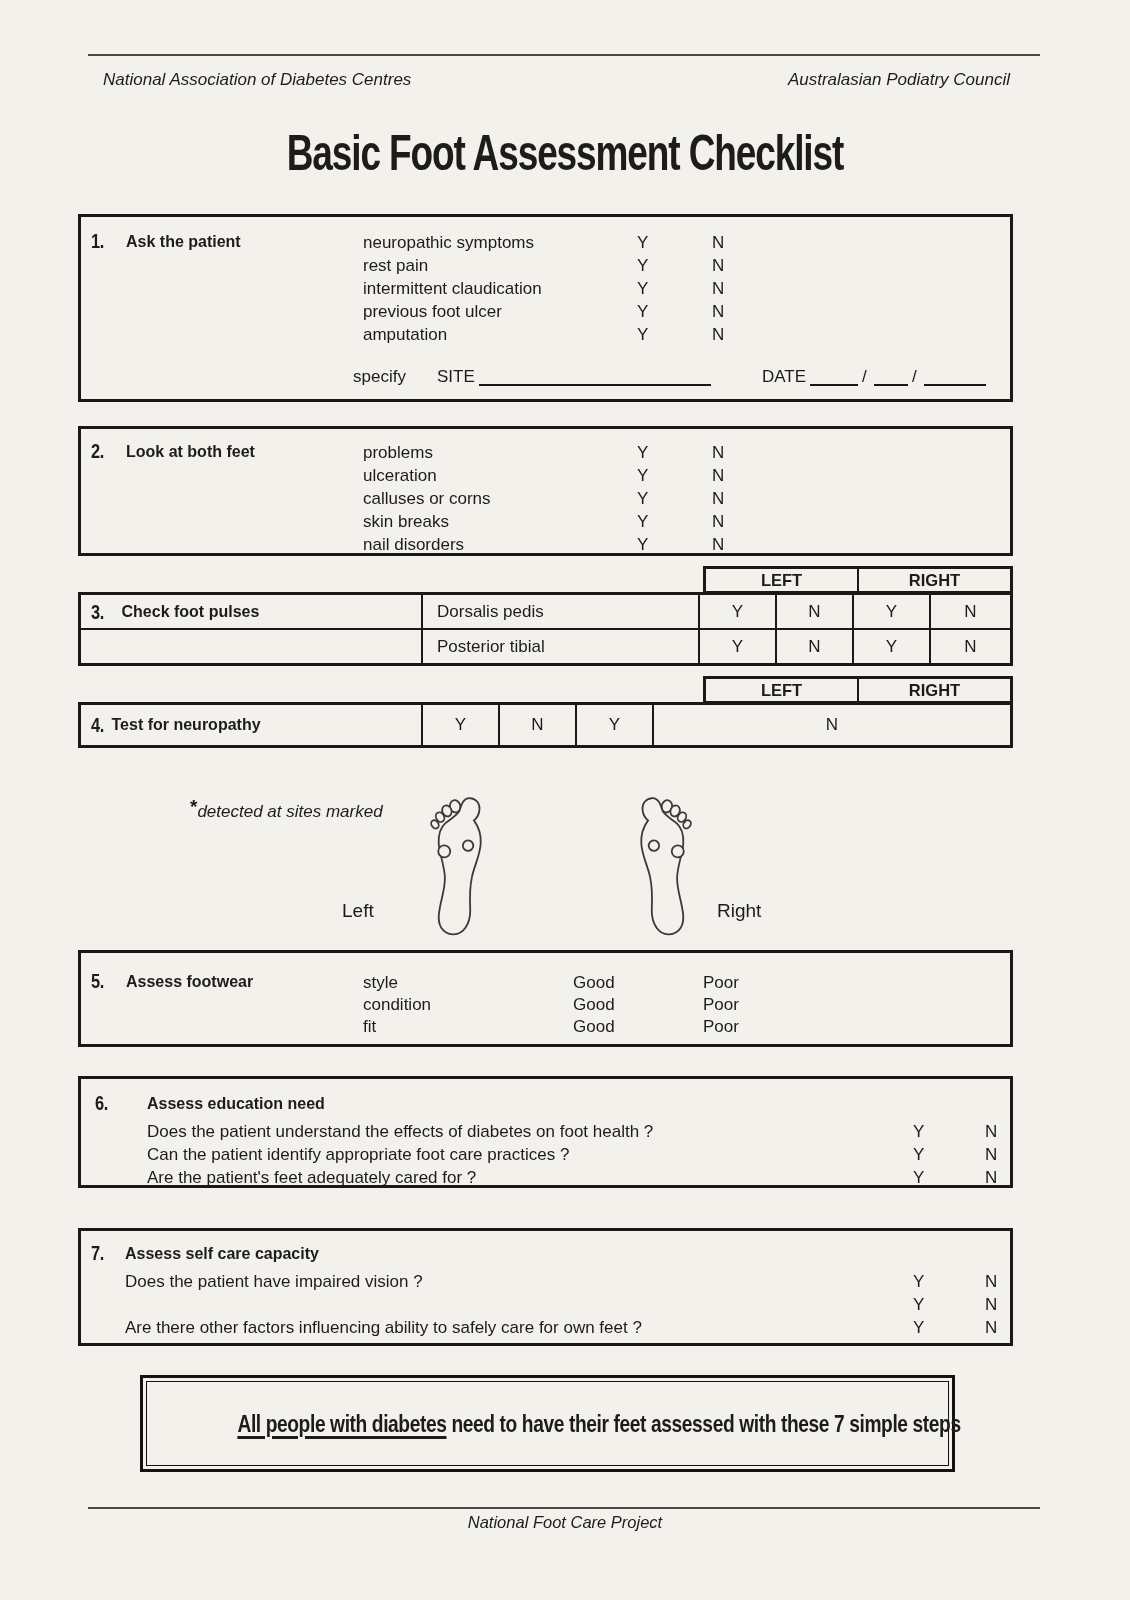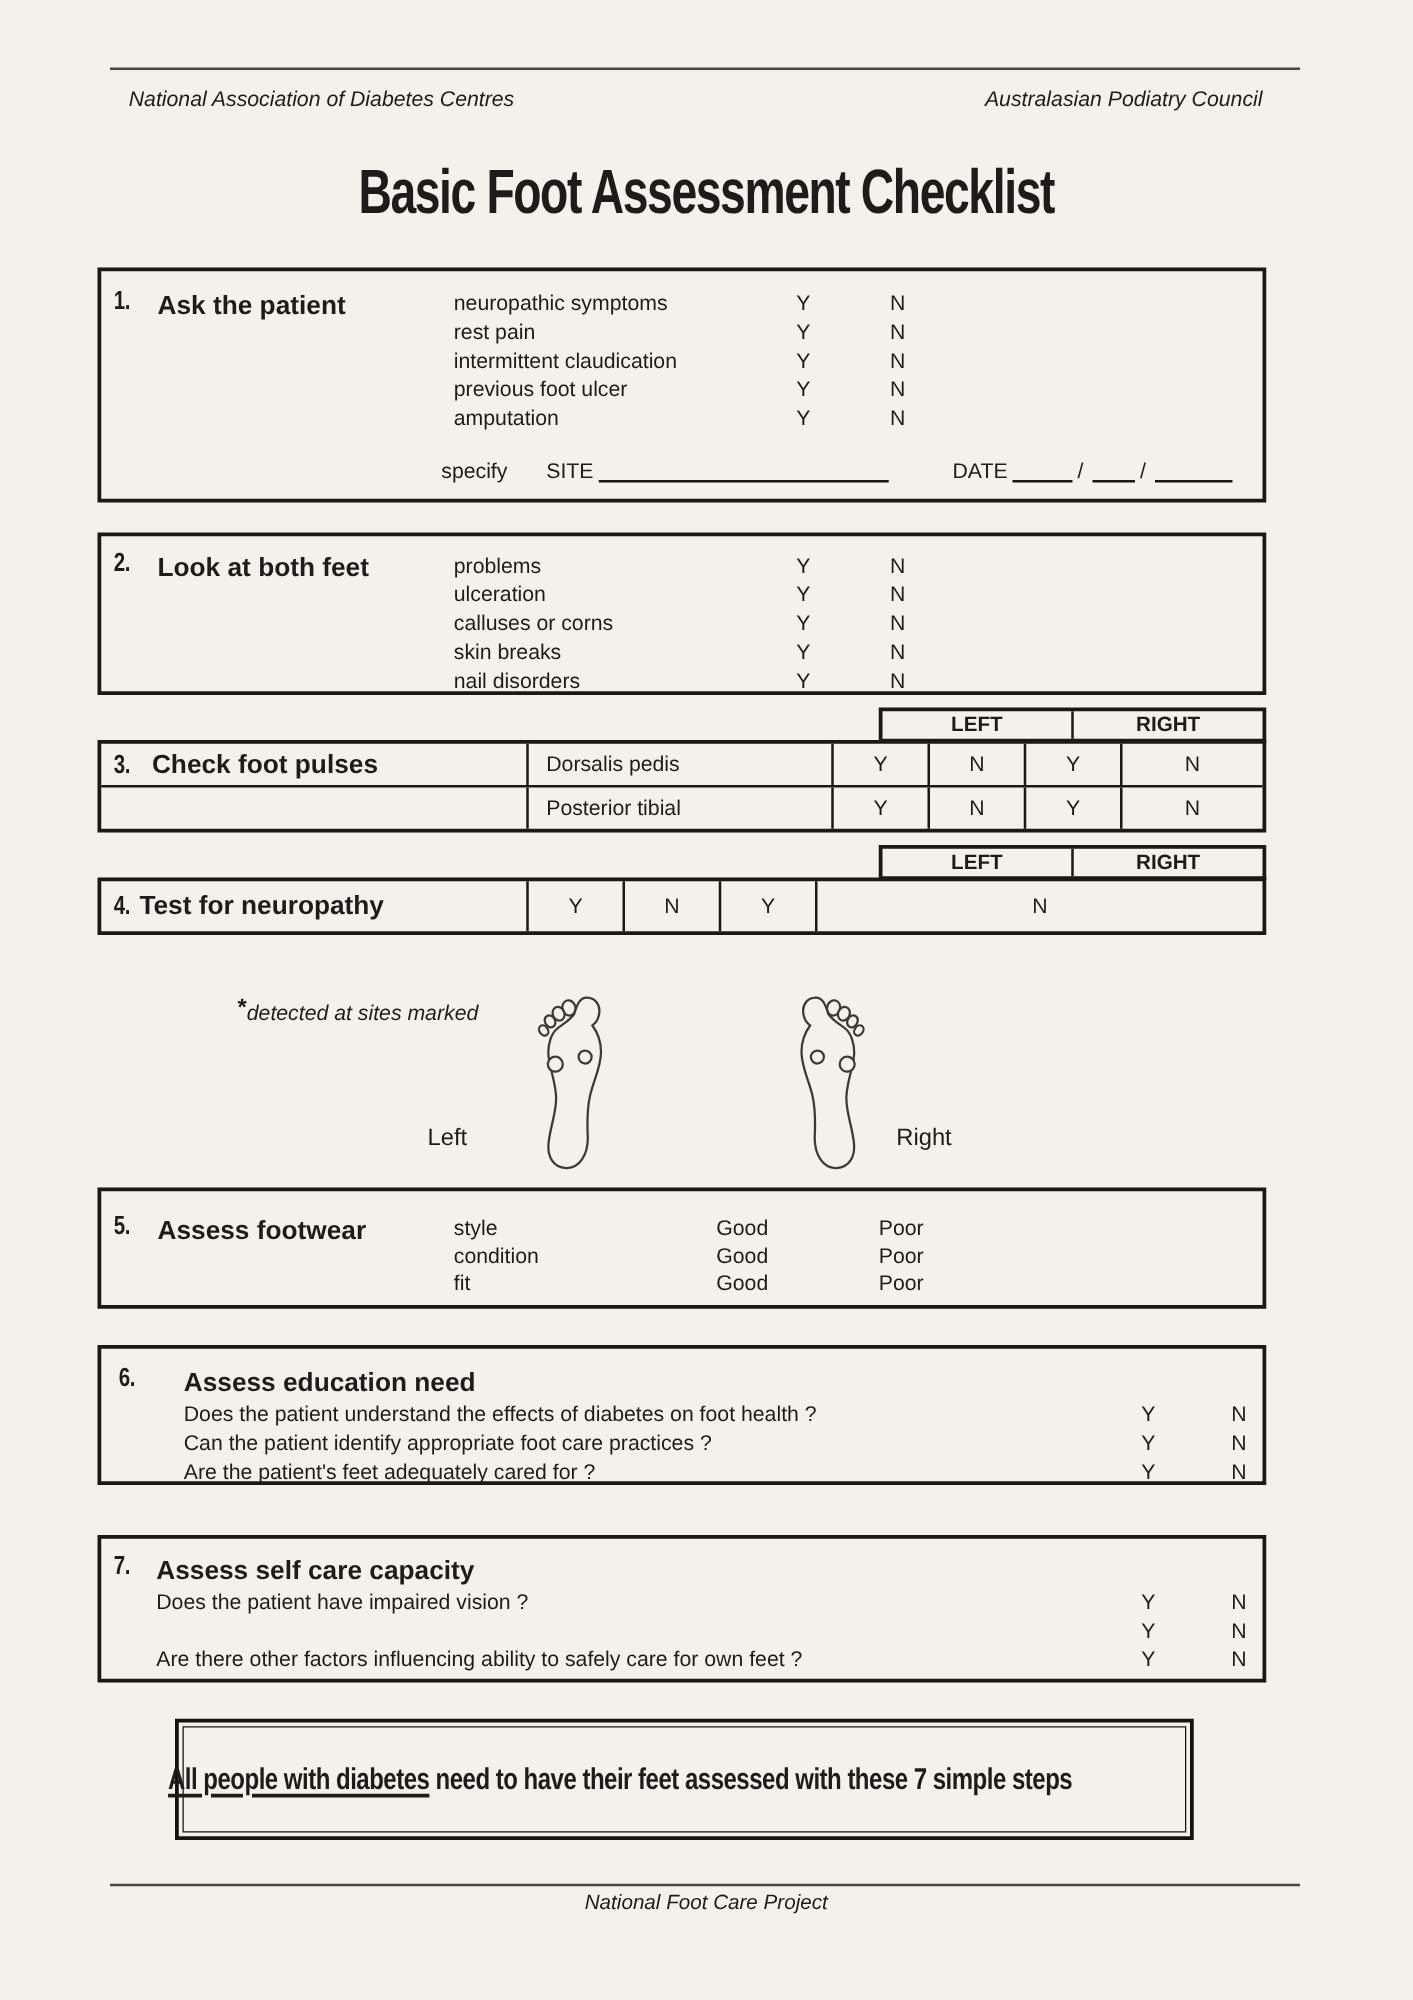--- a/index.html
+++ b/index.html
@@ -3,50 +3,50 @@
 <meta charset="utf-8">
 <style>
   html,body{margin:0;padding:0;}
   body{
     width:1130px;height:1600px;position:relative;overflow:hidden;
     background:#f3f1ec;color:#1d1c1a;
     font-family:"Liberation Sans",sans-serif;
   }
   .abs{position:absolute;white-space:nowrap;}
   .t{font-size:17px;line-height:1.15;}
-  .bld{font-weight:bold;font-size:21px;}
+  .bld{font-weight:bold;font-size:16px;}
   .it{font-style:italic;}
   .rule{position:absolute;left:88px;width:952px;border-top:2px solid #4a4742;}
   .org{position:absolute;top:70px;font-style:italic;font-size:17px;}
   .title-wrap{position:absolute;left:0;top:124px;width:100%;text-align:center;}
   .title{display:inline-block;font-weight:bold;font-size:50px;letter-spacing:-1.5px;
          transform:scaleX(0.74);transform-origin:50% 50%;white-space:nowrap;}
   .box{position:absolute;left:78px;width:935px;border:3px solid #1a1916;box-sizing:border-box;}
   .num{display:inline-block;font-weight:bold;font-size:21px;letter-spacing:-0.5px;
        transform:scaleX(0.78);transform-origin:0 0;}
   .blank{display:inline-block;position:absolute;border-bottom:2px solid #1a1916;height:15px;}
   
   .tbl{position:absolute;left:78px;width:935px;box-sizing:border-box;border:3px solid #1a1916;
        display:flex;flex-direction:column;}
   .trow{display:flex;flex:1;}
   .trow + .trow{border-top:2px solid #1a1916;}
   .tc{box-sizing:border-box;display:flex;align-items:center;font-size:17px;}
   .c1{width:340px;padding-left:10px;}
-  .c2{width:244px;border-left:2px solid #1a1916;padding-left:14px;}
+  .c2{width:277px;border-left:2px solid #1a1916;padding-left:14px;}
   .cy{width:77px;border-left:2px solid #1a1916;justify-content:center;}
   .cy.last{flex:1;}
   .hdr{position:absolute;left:703px;width:310px;height:28px;box-sizing:border-box;
        border:3px solid #1a1916;display:flex;background:#f3f1ec;}
   .hc{flex:1;display:flex;align-items:center;justify-content:center;font-weight:bold;font-size:16.5px;}
   .hc + .hc{border-left:2px solid #1a1916;}
   
   .banner{position:absolute;left:140px;top:1375px;width:815px;height:97px;box-sizing:border-box;
           border:3px solid #14130f;}
   .banner-inner{position:absolute;left:3px;right:3px;top:3px;bottom:3px;border:1.5px solid #14130f;
-          display:flex;flex-direction:column;align-items:flex-end;justify-content:center;gap:4px;}
+          display:flex;flex-direction:column;align-items:flex-start;justify-content:center;gap:4px;}
   .bcond{display:inline-block;font-weight:bold;font-size:24px;letter-spacing:-0.5px;
          transform:scaleX(0.8);transform-origin:50% 50%;white-space:nowrap;}
   .u{text-decoration:underline;text-decoration-thickness:2.5px;text-underline-offset:4px;}
   .footsvg{position:absolute;overflow:visible;}
 </style>
 </head>
 <body>
 
 <div class="rule" style="top:54px"></div>
 <div class="org" style="left:103px">National Association of Diabetes Centres</div>

